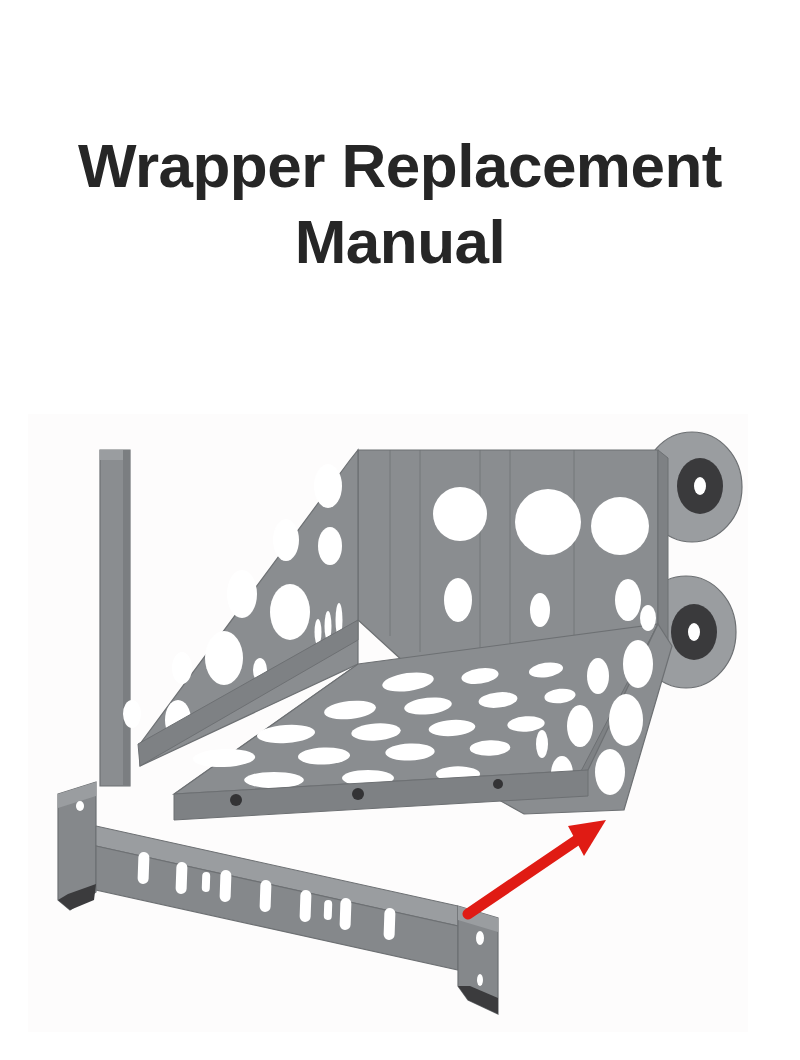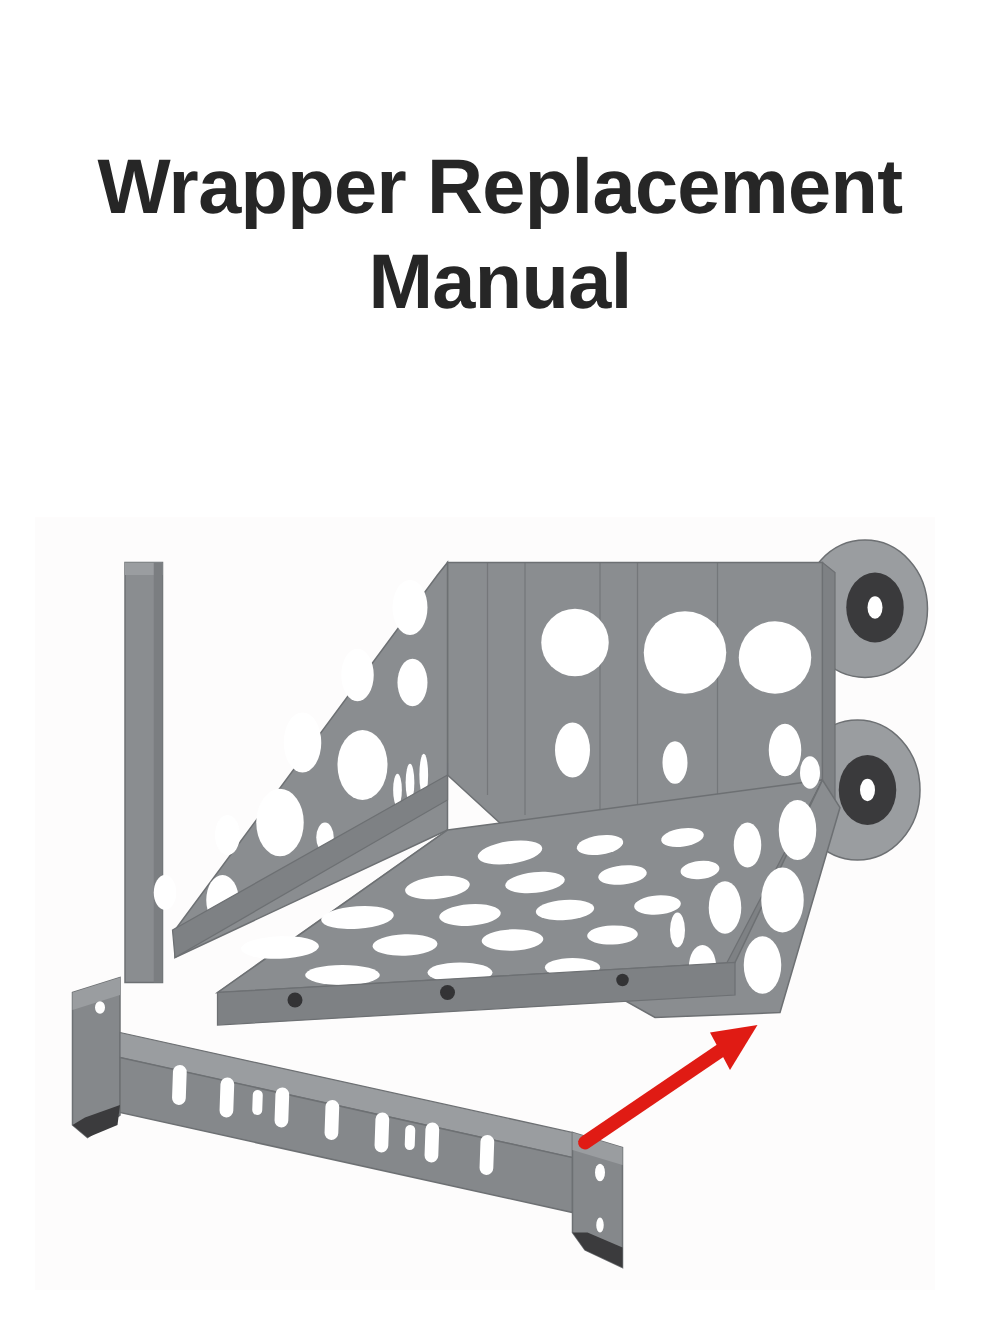--- a/index.html
+++ b/index.html
@@ -26,21 +26,21 @@
   
   .title-block {
     position: absolute;
     left: 0;
     top: 112px;
     width: 800px;
     text-align: center;
   }
   .doc-title {
     display: block;
-    margin: 0;
+    margin: 16px;
     padding: 0 26px;
     font-family: "Liberation Sans", sans-serif;
     font-weight: bold;
     font-size: 62px;
     line-height: 1.23;
     letter-spacing: -0.5px;
     color: #262626;
     white-space: pre-line;
   }
 

